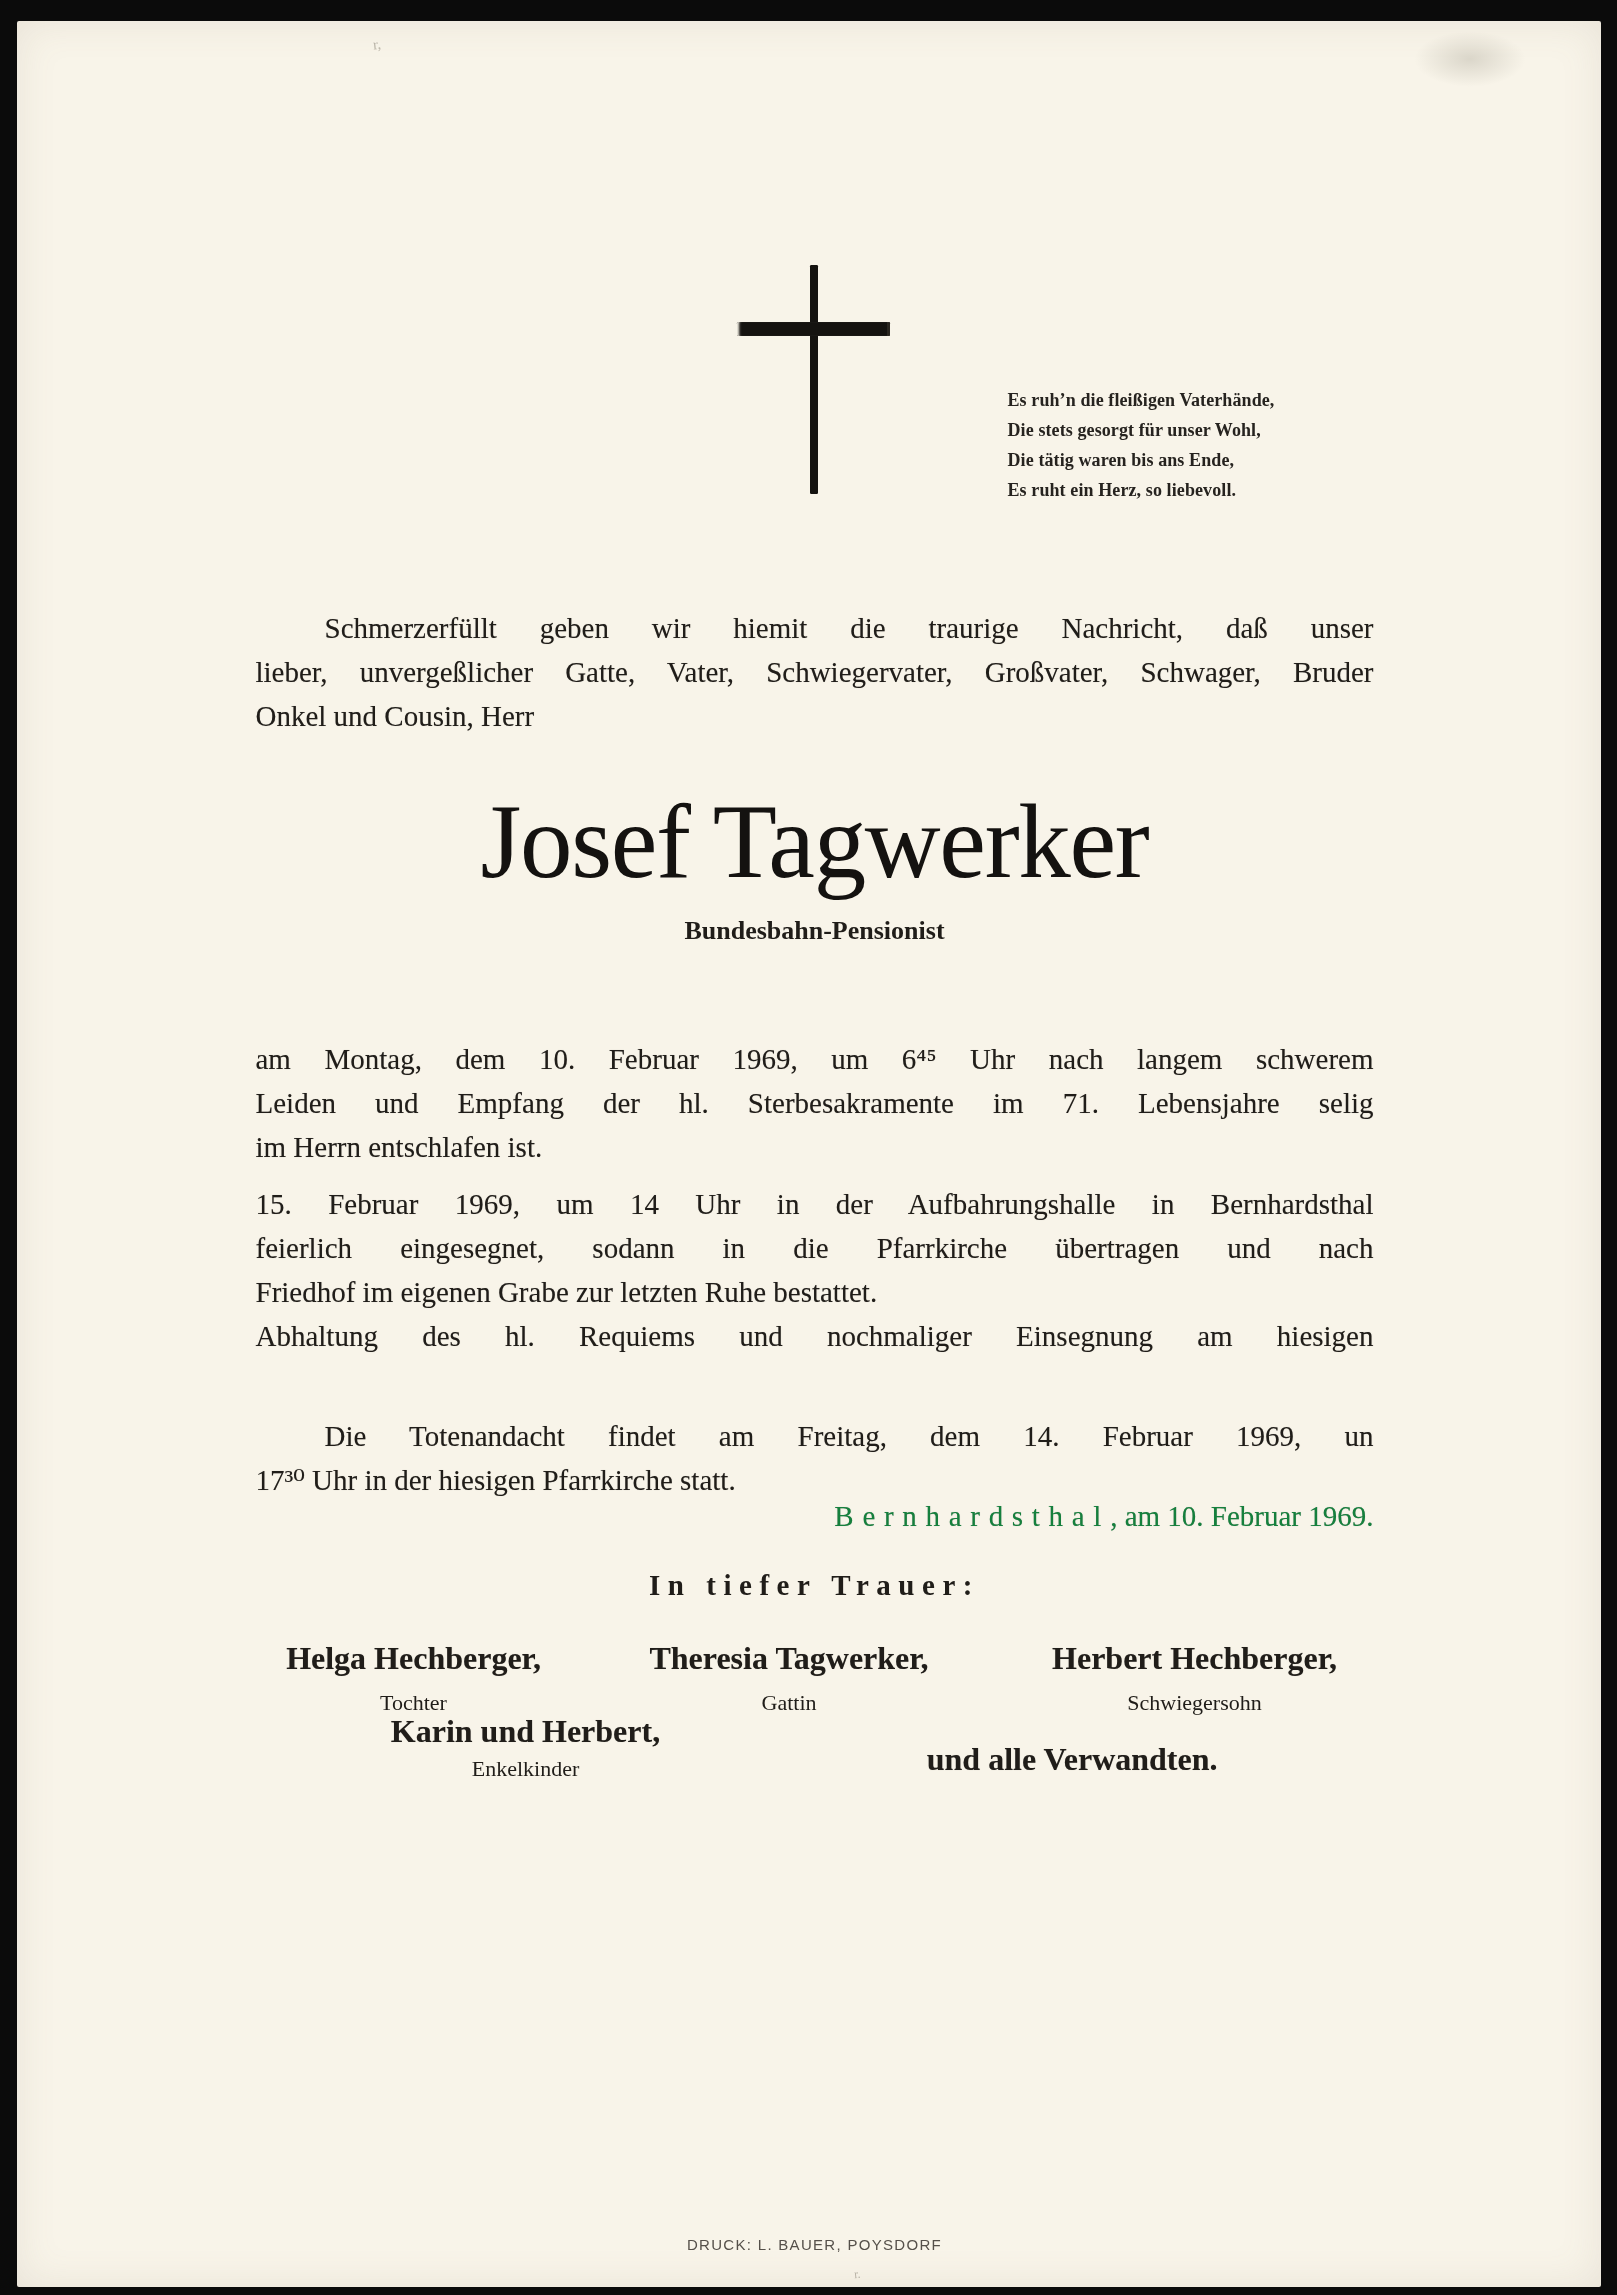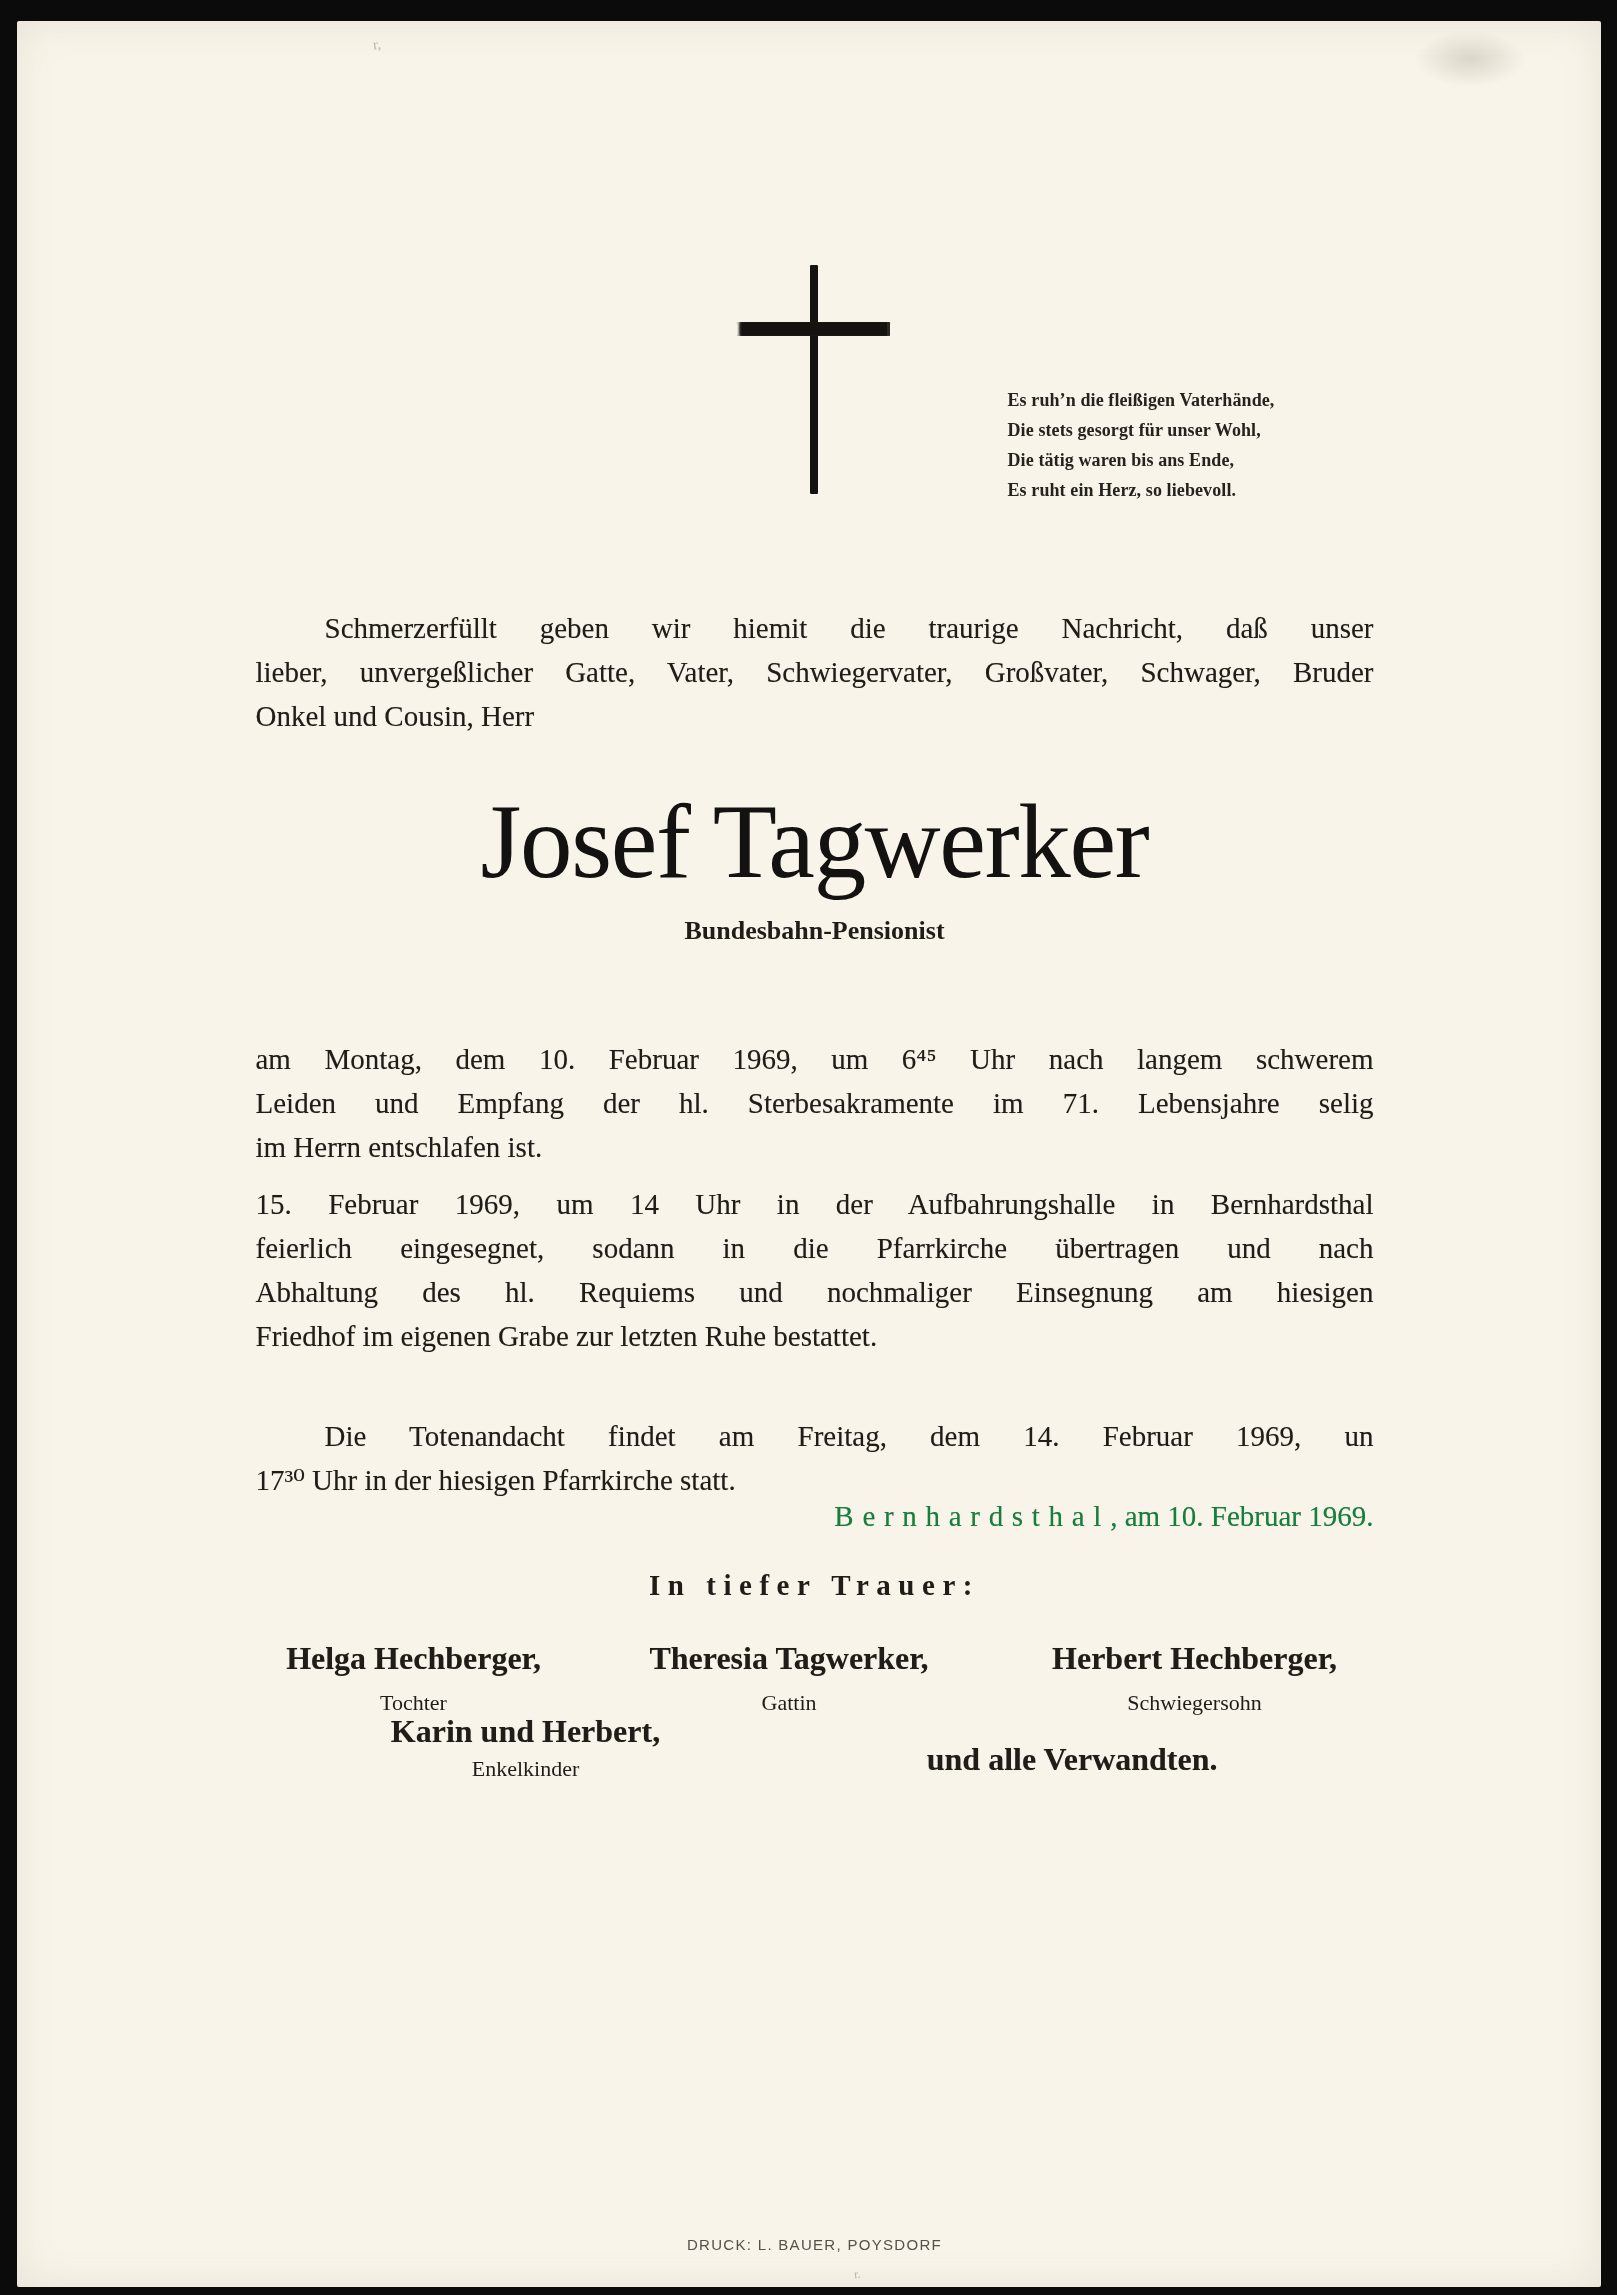--- a/index.html
+++ b/index.html
@@ -111,22 +111,22 @@
 
     <div class="para" style="top:1016px;">
         <div class="bodyline jl">am Montag, dem 10. Februar 1969, um 6⁴⁵ Uhr nach langem schwerem</div>
         <div class="bodyline jl">Leiden und Empfang der hl. Sterbesakramente im 71. Lebensjahre selig</div>
         <div class="bodyline ll">im Herrn entschlafen ist.</div>
       </div>
 
     <div class="para" style="top:1161px;">
         <div class="bodyline jl">15. Februar 1969, um 14 Uhr in der Aufbahrungshalle in Bernhardsthal</div>
         <div class="bodyline jl">feierlich eingesegnet, sodann in die Pfarrkirche übertragen und nach</div>
+        <div class="bodyline ll">Friedhof im eigenen Grabe zur letzten Ruhe bestattet.</div>
         <div class="bodyline jl">Abhaltung des hl. Requiems und nochmaliger Einsegnung am hiesigen</div>
-        <div class="bodyline ll">Friedhof im eigenen Grabe zur letzten Ruhe bestattet.</div>
       </div>
 
     <div class="para" style="top:1393px;">
         <div class="bodyline jl" style="text-indent: 69px;">Die Totenandacht findet am Freitag, dem 14. Februar 1969, un</div>
         <div class="bodyline ll">17³⁰ Uhr in der hiesigen Pfarrkirche statt.</div>
       </div>
 
     <div class="dateline">
       <span class="sperr">Bernhardsthal</span><span>, am 10. Februar 1969.</span>
     </div>

